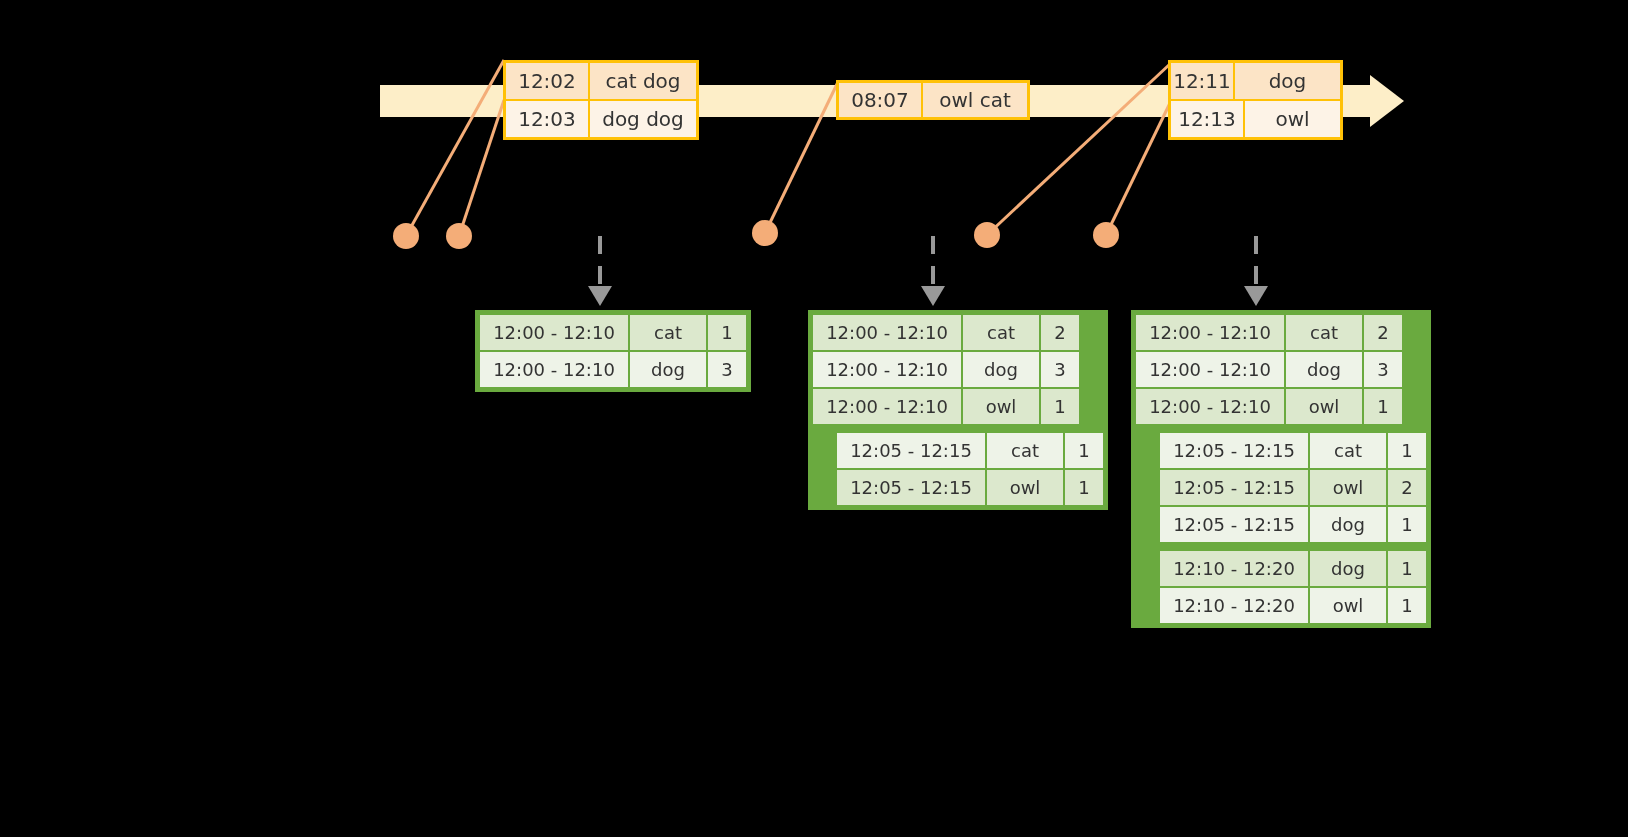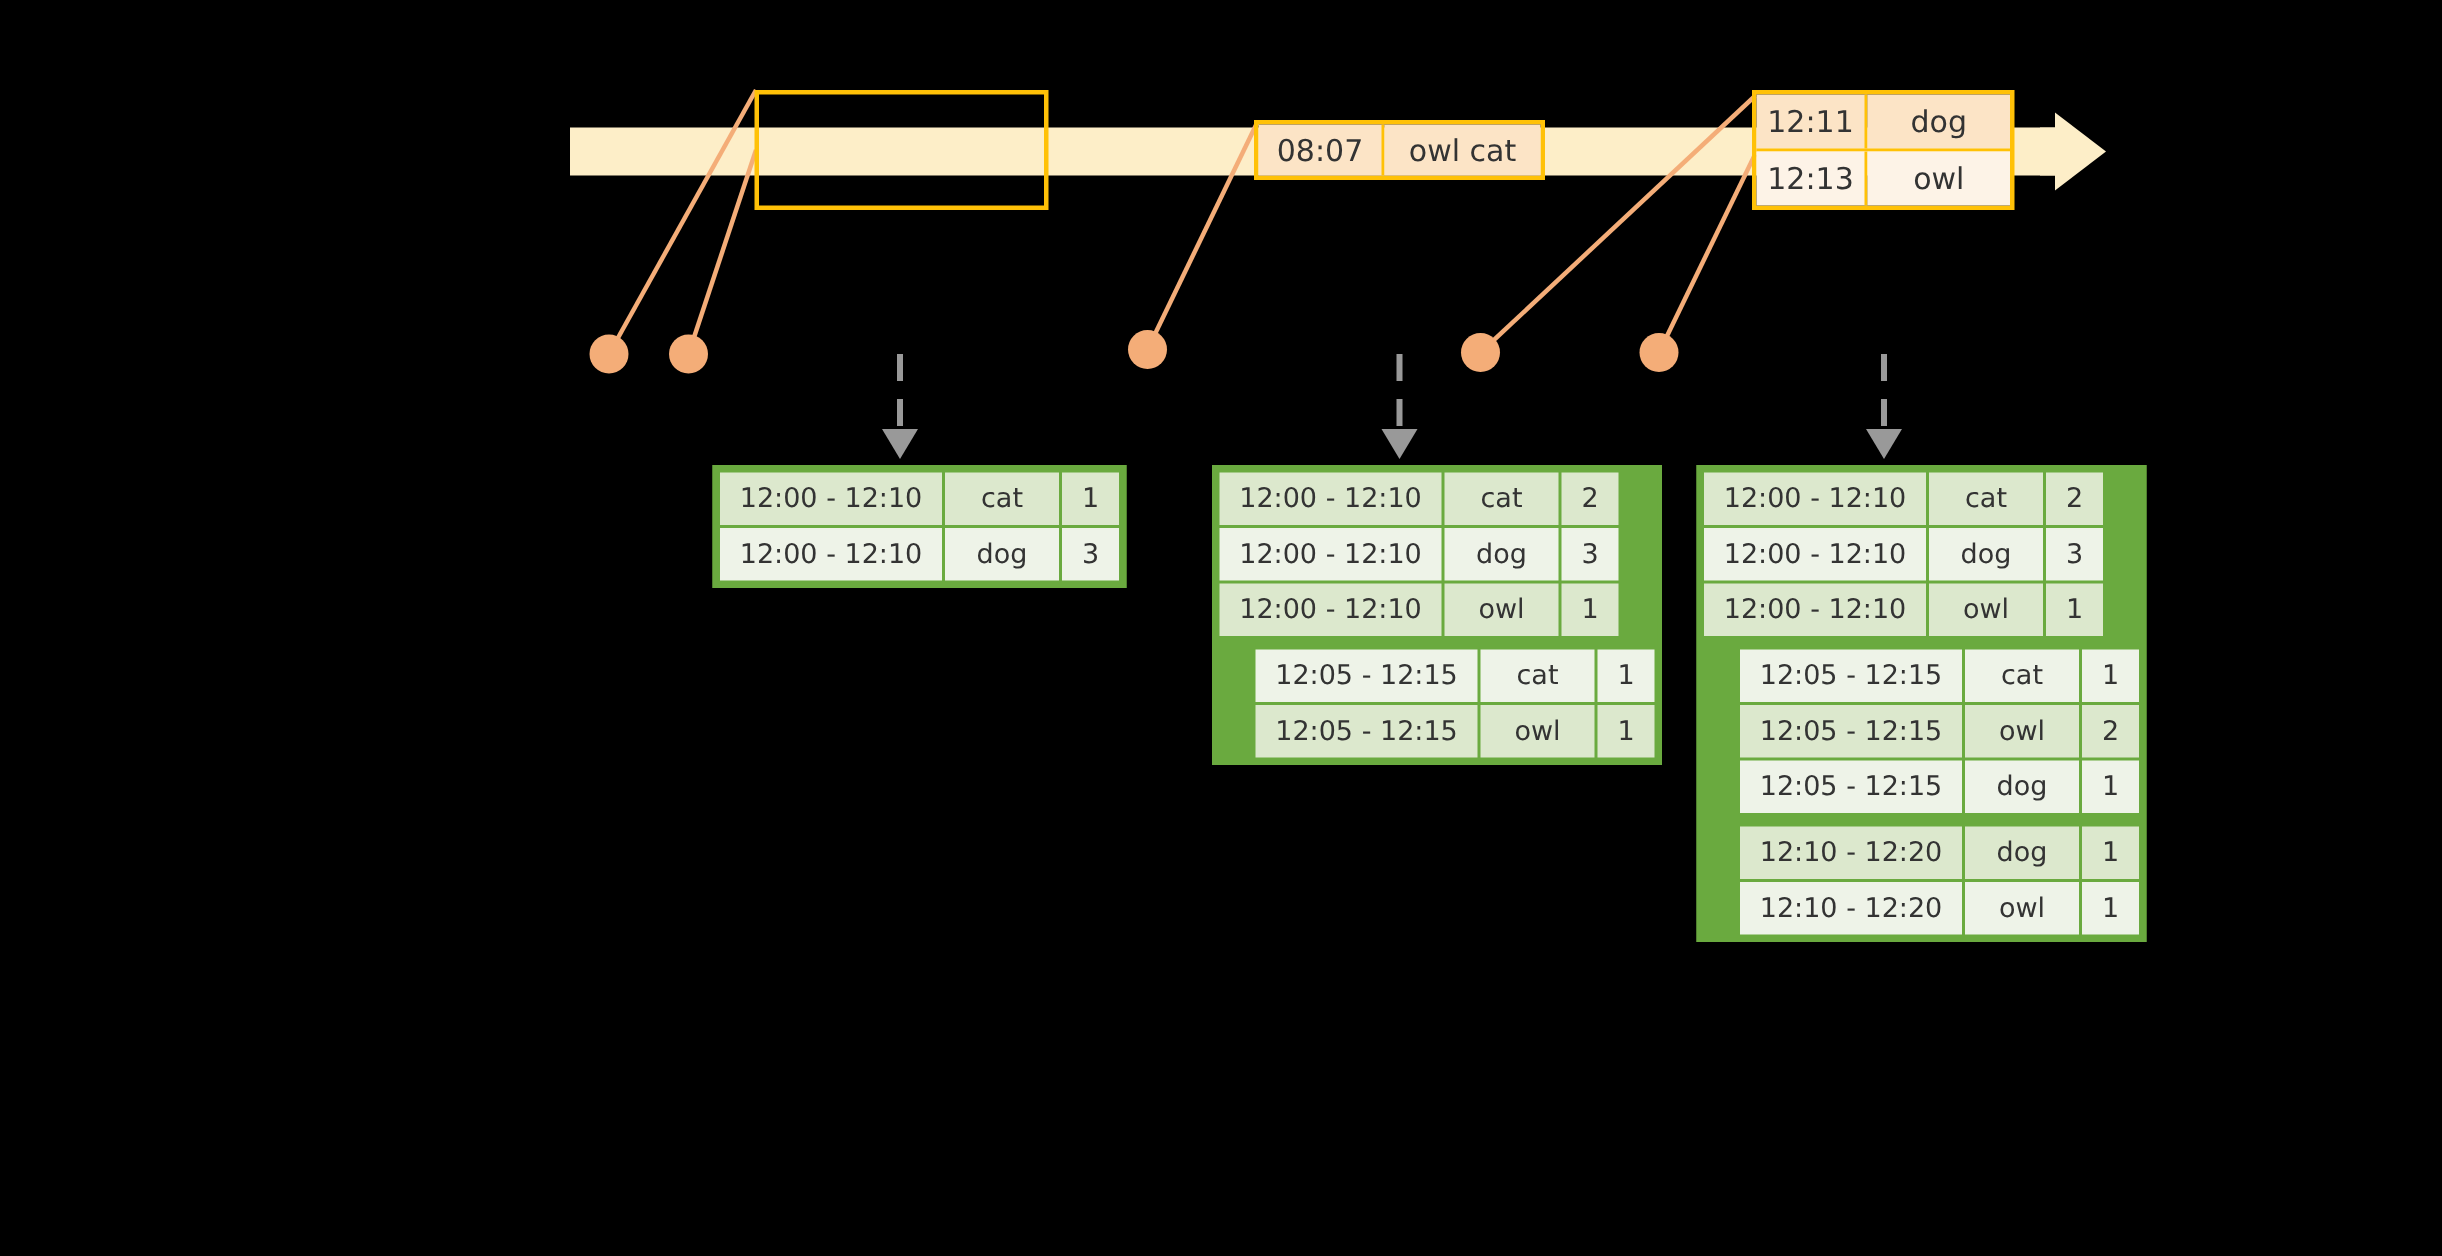--- a/index.html
+++ b/index.html
@@ -97,30 +97,38 @@
       <line x1="765" y1="233" x2="838" y2="82" stroke="#f4ad78" stroke-width="3"></line>
       <circle cx="765" cy="233" r="13" fill="#f4ad78"></circle>
       <line x1="987" y1="235" x2="1170" y2="64" stroke="#f4ad78" stroke-width="3"></line>
       <circle cx="987" cy="235" r="13" fill="#f4ad78"></circle>
       <line x1="1106" y1="235" x2="1170" y2="103" stroke="#f4ad78" stroke-width="3"></line>
       <circle cx="1106" cy="235" r="13" fill="#f4ad78"></circle>
     </svg>
 
   <div id="event-boxes">
       <div class="ev-box" style="left: 503px; top: 60px; width: 196px; height: 80px;">
+        <div class="ev-row dark">
+          <div class="ev-time" style="width: 84px;">12:02</div>
+          <div class="ev-val">cat dog</div>
+        </div>
+        <div class="ev-row light">
+          <div class="ev-time" style="width: 84px;">12:03</div>
+          <div class="ev-val">dog dog</div>
+        </div>
       </div>
       <div class="ev-box" style="left: 836px; top: 80px; width: 194px; height: 40px;">
         <div class="ev-row dark">
           <div class="ev-time" style="width: 84px;">08:07</div>
           <div class="ev-val">owl cat</div>
         </div>
       </div>
       <div class="ev-box" style="left: 1168px; top: 60px; width: 175px; height: 80px;">
         <div class="ev-row dark">
-          <div class="ev-time" style="width: 74px;">12:11</div>
+          <div class="ev-time" style="width: 64px;">12:11</div>
           <div class="ev-val">dog</div>
         </div>
         <div class="ev-row light">
           <div class="ev-time" style="width: 74px; text-align: center;">12:13</div>
           <div class="ev-val">owl</div>
         </div>
       </div>
     </div>
 
   <svg class="conn-svg" viewBox="0 0 1628 837" xmlns="http://www.w3.org/2000/svg">

